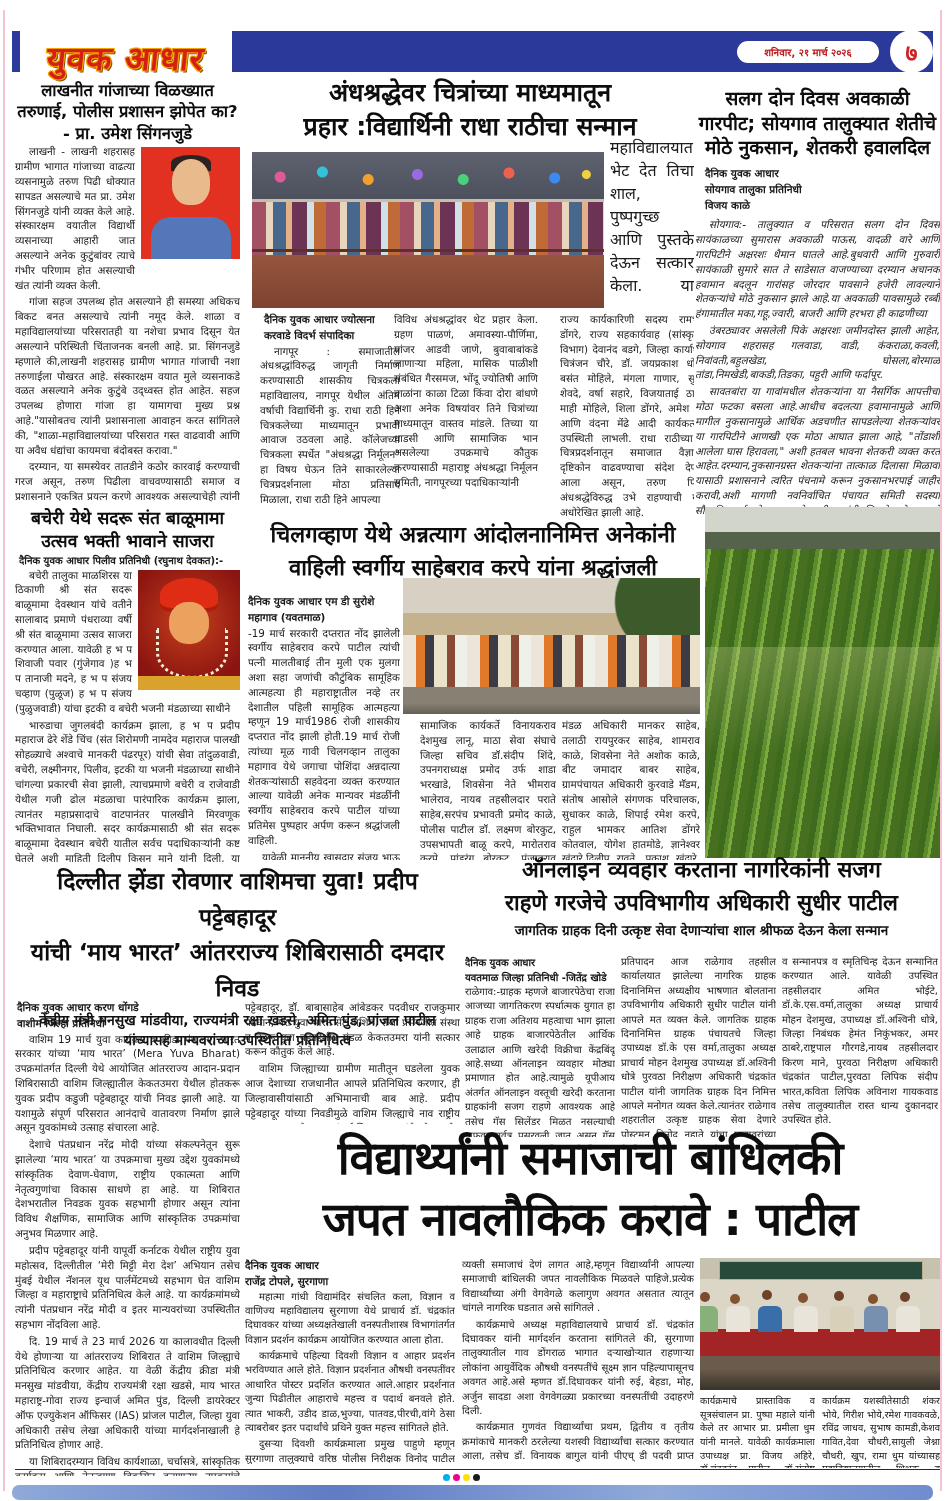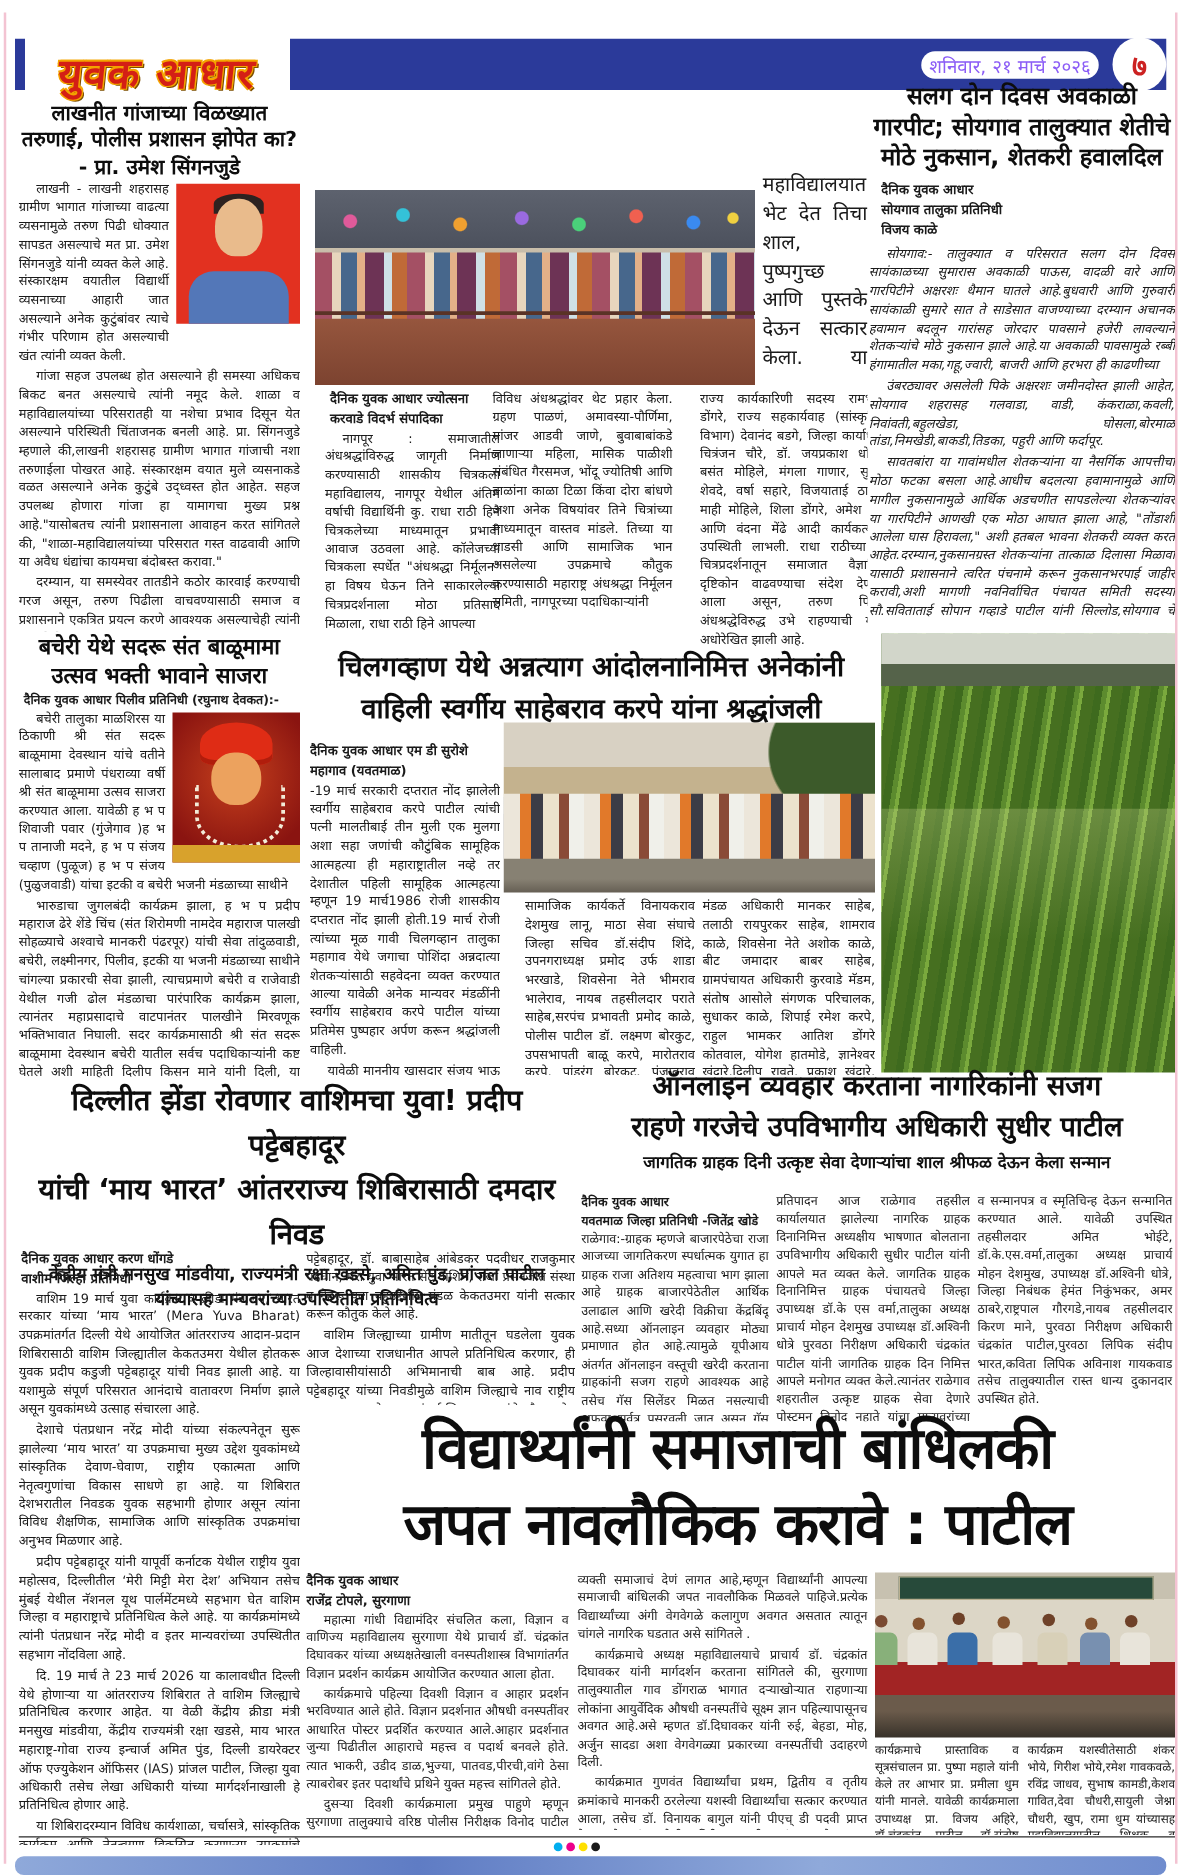--- a/index.html
+++ b/index.html
@@ -7,21 +7,21 @@
         font-family:"DejaVu Sans",sans-serif;color:#1a1a1a;}
   .edge{position:absolute;top:10px;bottom:10px;width:2px;background:#f3c3d2;}
   .edge.l{left:3px;} .edge.r{right:3px;}
   
   .topbar{position:absolute;left:12px;top:31px;width:921px;height:41px;background:#2b3a9a;}
   .logobox{position:absolute;left:20px;top:25px;width:212px;height:64px;background:#ffffff;
            display:flex;align-items:center;justify-content:center;}
   .logotext{font-size:33px;font-weight:900;color:#d41f15;transform:skewX(-6deg);letter-spacing:1px;
             text-shadow:1px 1px 0 #f4a400,-1px -1px 0 #f4a400,1px -1px 0 #f4a400,-1px 1px 0 #f4a400,2px 2px 0 #7e4f00;}
   .datepill{position:absolute;left:737px;top:41px;width:142px;height:22px;background:#ffffff;border-radius:12px;
-            display:flex;align-items:center;justify-content:center;font-size:15px;font-weight:normal;color:#8b5cf6;}
+            display:flex;align-items:center;justify-content:center;font-size:10px;font-weight:bold;color:#b91c1c;}
   .pagecircle{position:absolute;left:890px;top:30px;width:43px;height:43px;background:#ffffff;border-radius:50%;
               display:flex;align-items:center;justify-content:center;font-size:23px;font-weight:900;color:#cc2222;}
   
   .art{position:absolute;overflow:hidden;}
   .hl{font-weight:bold;text-align:center;color:#0d0d0d;line-height:1.3;}
   .hl1{font-size:16.5px;}
   .hl2{font-size:25px;line-height:1.35;}
   .hl3{font-size:19px;}
   .hl4{font-size:17.5px;}
   .hl5{font-size:22px;line-height:1.5;}
@@ -105,20 +105,24 @@
         <span class="head"></span>
         <span class="shirt"></span>
       </div>
       <p>लाखनी - लाखनी शहरासह ग्रामीण भागात गांजाच्या वाढत्या व्यसनामुळे तरुण पिढी धोक्यात सापडत असल्याचे मत प्रा. उमेश सिंगनजुडे यांनी व्यक्त केले आहे. संस्कारक्षम वयातील विद्यार्थी व्यसनाच्या आहारी जात असल्याने अनेक कुटुंबांवर त्याचे गंभीर परिणाम होत असल्याची खंत त्यांनी व्यक्त केली.</p>
       <p>गांजा सहज उपलब्ध होत असल्याने ही समस्या अधिकच बिकट बनत असल्याचे त्यांनी नमूद केले. शाळा व महाविद्यालयांच्या परिसरातही या नशेचा प्रभाव दिसून येत असल्याने परिस्थिती चिंताजनक बनली आहे. प्रा. सिंगनजुडे म्हणाले की,लाखनी शहरासह ग्रामीण भागात गांजाची नशा तरुणाईला पोखरत आहे. संस्कारक्षम वयात मुले व्यसनाकडे वळत असल्याने अनेक कुटुंबे उद्ध्वस्त होत आहेत. सहज उपलब्ध होणारा गांजा हा यामागचा मुख्य प्रश्न आहे."यासोबतच त्यांनी प्रशासनाला आवाहन करत सांगितले की, "शाळा-महाविद्यालयांच्या परिसरात गस्त वाढवावी आणि या अवैध धंद्यांचा कायमचा बंदोबस्त करावा."</p>
       <p>दरम्यान, या समस्येवर तातडीने कठोर कारवाई करण्याची गरज असून, तरुण पिढीला वाचवण्यासाठी समाज व प्रशासनाने एकत्रित प्रयत्न करणे आवश्यक असल्याचेही त्यांनी स्पष्ट केले.</p>
     </div>
   </section>
 
   <section class="art" style="left:246px;top:76px;width:448px;height:444px;">
+    <div class="hl hl2">
+      <div>अंधश्रद्धेवर चित्रांच्या माध्यमातून</div>
+      <div>प्रहार :विद्यार्थिनी राधा राठीचा सन्मान</div>
+    </div>
     <div class="ph ph-radha" style="left:6px;top:76px;width:352px;height:156px;">
       <div class="spots"></div>
       <div class="crowd"></div>
       <div class="floorline"></div>
     </div>
     <div class="col bd" style="left:364px;top:60px;width:84px;height:158px;font-size:16px;">
       <span>महाविद्यालयात भेट देत तिचा शाल, पुष्पगुच्छ आणि पुस्तके देऊन सत्कार केला. या प्रसंगी महाविद्यालयाच्या प्रदर्शनी समन्वयक प्रा. लिम्बेकर मॅडम उपस्थित होत्या. तसेच समितीचे</span>
     </div>
     <div class="col" style="left:14px;top:236px;width:140px;height:206px;">
       <div class="by" style="padding-left:4px;">दैनिक युवक आधार    ज्योत्सना करवाडे विदर्भ संपादिका</div>
@@ -127,21 +131,21 @@
         </div>
     </div>
     <div class="col bd" style="left:148px;top:236px;width:144px;height:206px;">
       <span>विविध अंधश्रद्धांवर थेट प्रहार केला. ग्रहण पाळणं, अमावस्या-पौर्णिमा, मांजर आडवी जाणे, बुवाबाबांकडे जाणाऱ्या महिला, मासिक पाळीशी संबंधित गैरसमज, भोंदू ज्योतिषी आणि बाळांना काळा टिळा किंवा दोरा बांधणे अशा अनेक विषयांवर तिने चित्रांच्या माध्यमातून वास्तव मांडले. तिच्या या धाडसी आणि सामाजिक भान असलेल्या उपक्रमाचे कौतुक करण्यासाठी महाराष्ट्र अंधश्रद्धा निर्मूलन समिती, नागपूरच्या पदाधिकाऱ्यांनी</span>
     </div>
     <div class="col bd" style="left:314px;top:236px;width:150px;height:206px;">
       <span>राज्य कार्यकारिणी सदस्य रामभाऊ डोंगरे, राज्य सहकार्यवाह (सांस्कृतिक विभाग) देवानंद बडगे, जिल्हा कार्याध्यक्ष चित्रंजन चौरे, डॉ. जयप्रकाश धोंगडे, बसंत मोहिले, मंगला गाणार, सुषमा शेवदे, वर्षा सहारे, विजयाताई ठाकरे, माही मोहिले, शिला डोंगरे, अमेश चिते आणि वंदना मेंढे आदी कार्यकर्त्यांची उपस्थिती लाभली. राधा राठीच्या या चित्रप्रदर्शनातून समाजात वैज्ञानिक दृष्टिकोन वाढवण्याचा संदेश देण्यात आला असून, तरुण पिढीने अंधश्रद्धेविरुद्ध उभे राहण्याची गरज अधोरेखित झाली आहे.</span>
     </div>
   </section>
 
-  <section class="art" style="left:695px;top:65px;width:245px;height:428px;">
+  <section class="art" style="left:695px;top:86px;width:245px;height:428px;">
     <div class="hl hl3">
       <div>सलग दोन दिवस अवकाळी</div>
       <div>गारपीट; सोयगाव तालुक्यात शेतीचे</div>
       <div>मोठे नुकसान, शेतकरी हवालदिल</div>
     </div>
     <div class="by" style="margin-top:6px;">
       <div>दैनिक युवक आधार</div>
       <div>सोयगाव तालुका प्रतिनिधी</div>
       <div>विजय काळे</div>
     </div>

